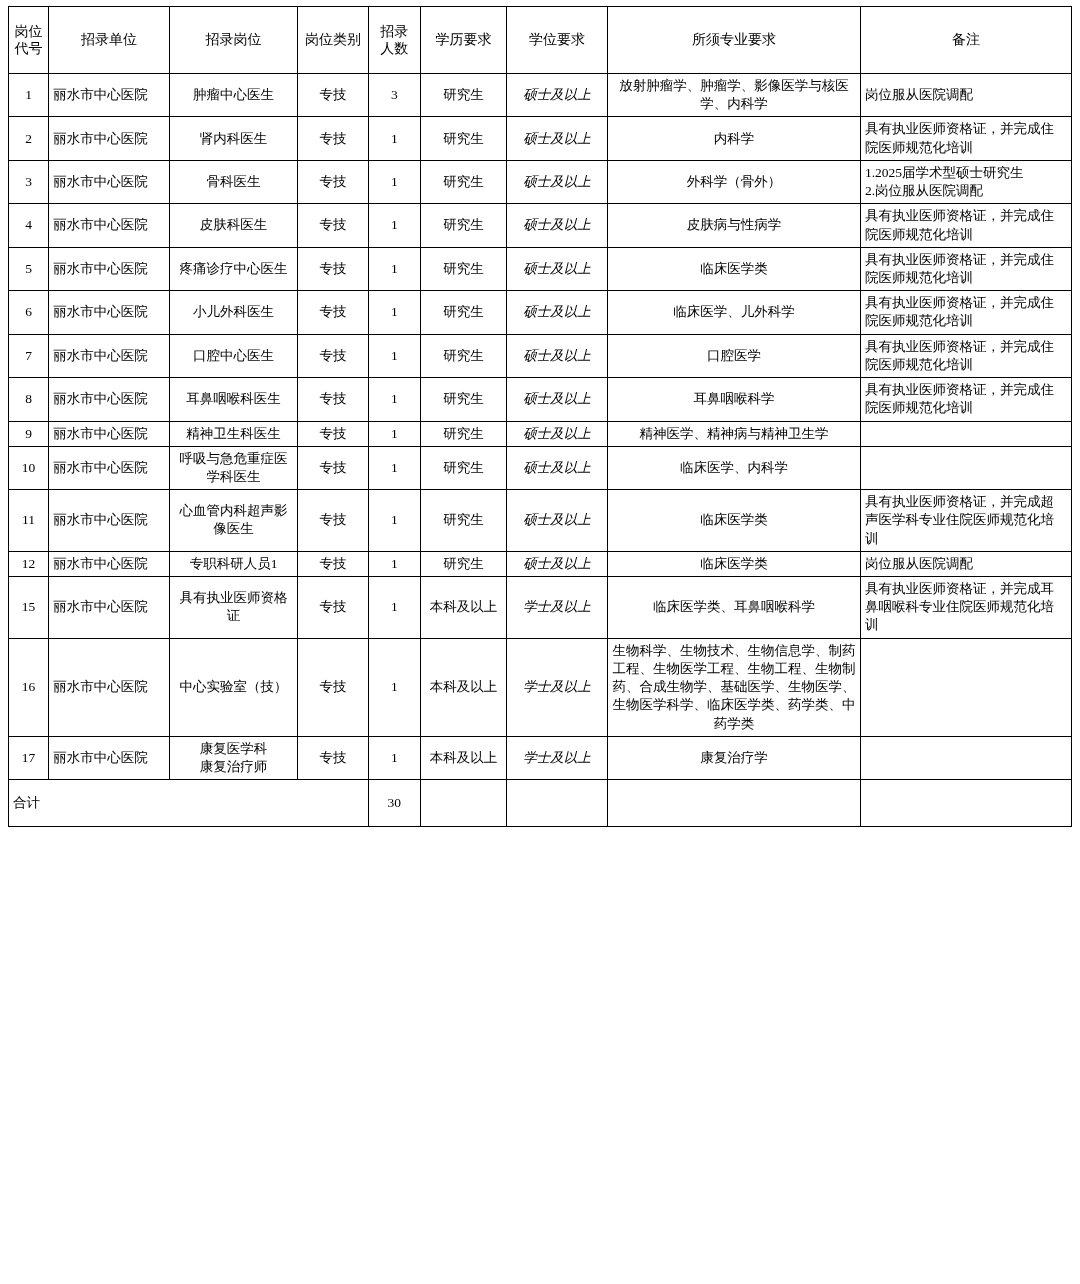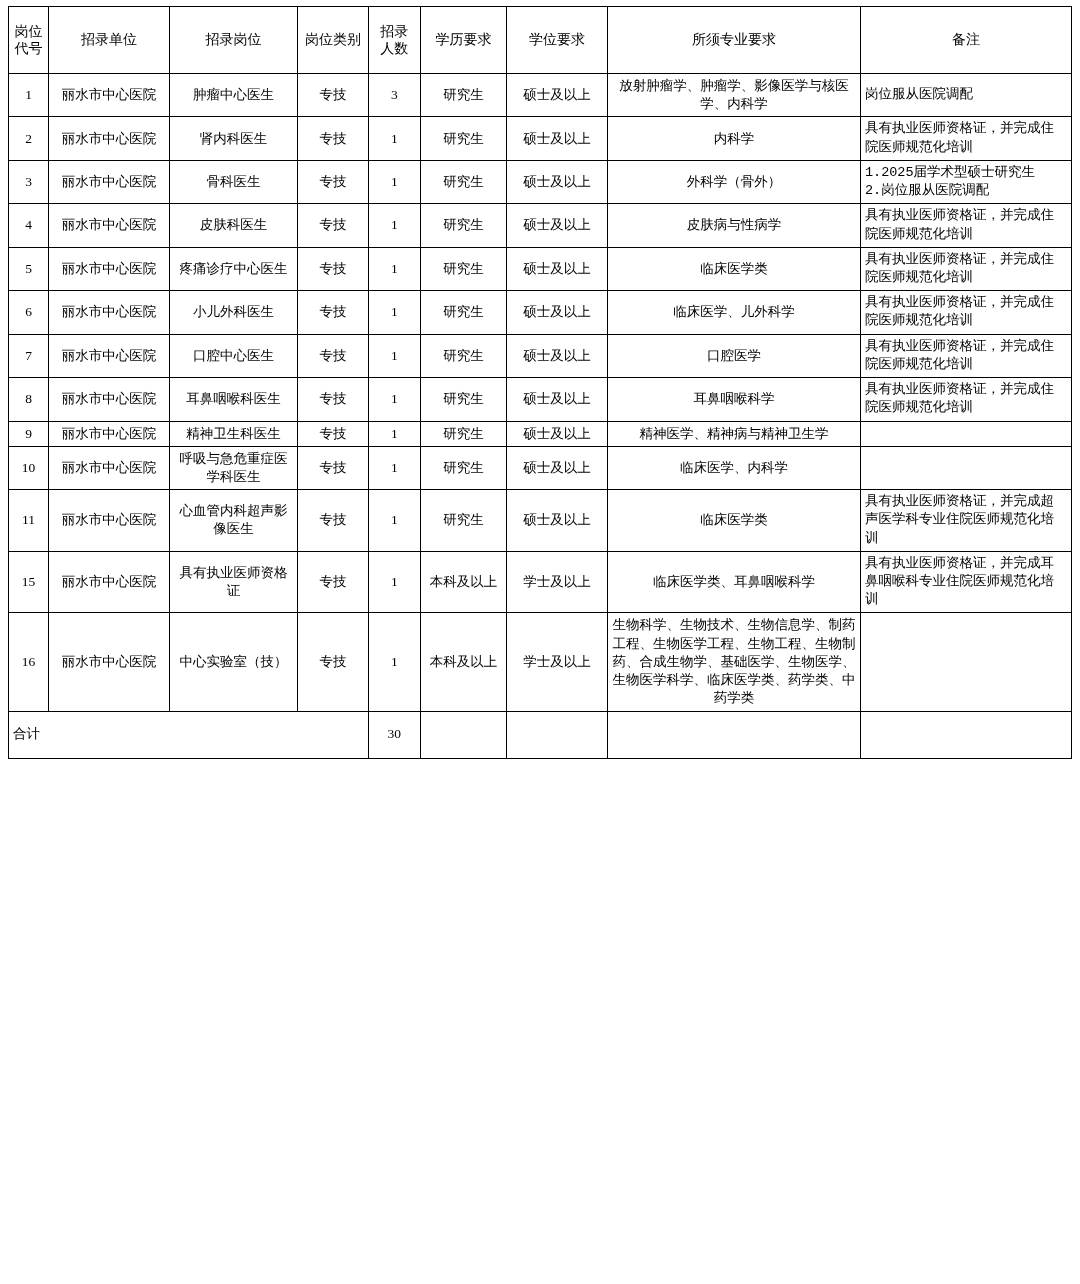--- a/index.html
+++ b/index.html
@@ -34,28 +34,28 @@
     vertical-align: middle;
     word-break: break-all;
   }
   table.recruit th {
     text-align: center;
     font-weight: normal;
     font-size: 14px;
     height: 60px;
   }
   td.c-idx { text-align: center; width: 40px; }
-  td.c-unit { text-align: center; width: 120px; }
+  td.c-unit { text-align: left; width: 120px; }
   td.c-post { text-align: center; width: 128px; }
   td.c-type { text-align: center; width: 70px; }
   td.c-num  { text-align: center; width: 52px; }
   td.c-edu  { text-align: center; width: 86px; }
-  td.c-deg  { text-align: center; width: 100px; }
+  td.c-deg  { text-align: center; width: 100px; font-style: italic; }
   td.c-major { text-align: center; padding-left: 6px; width: 252px; }
-  td.c-remark { text-align: left; padding-left: 6px; width: 210px; font-family: Liberation Mono, monospace; }
+  td.c-remark { text-align: left; padding-left: 6px; width: 210px; }
 
   col.w-idx { width: 40px; }
   col.w-unit { width: 120px; }
   col.w-post { width: 128px; }
   col.w-type { width: 70px; }
   col.w-num { width: 52px; }
   col.w-edu { width: 86px; }
   col.w-deg { width: 100px; }
   col.w-major { width: 252px; }
   col.w-remark { width: 210px; }
@@ -219,20 +219,31 @@
           <td class="c-unit">丽水市中心医院</td>
           <td class="c-post">心血管内科超声影像医生</td>
           <td class="c-type">专技</td>
           <td class="c-num">1</td>
           <td class="c-edu">研究生</td>
           <td class="c-deg">硕士及以上</td>
           <td class="c-major">临床医学类</td>
           <td class="c-remark">具有执业医师资格证，并完成超声医学科专业住院医师规范化培训</td>
         </tr>
         <tr>
+          <td class="c-idx">12</td>
+          <td class="c-unit">丽水市中心医院</td>
+          <td class="c-post">专职科研人员1</td>
+          <td class="c-type">专技</td>
+          <td class="c-num">1</td>
+          <td class="c-edu">研究生</td>
+          <td class="c-deg">硕士及以上</td>
+          <td class="c-major">临床医学类</td>
+          <td class="c-remark">岗位服从医院调配</td>
+        </tr>
+        <tr>
           <td class="c-idx">15</td>
           <td class="c-unit">丽水市中心医院</td>
           <td class="c-post">具有执业医师资格证</td>
           <td class="c-type">专技</td>
           <td class="c-num">1</td>
           <td class="c-edu">本科及以上</td>
           <td class="c-deg">学士及以上</td>
           <td class="c-major">临床医学类、耳鼻咽喉科学</td>
           <td class="c-remark">具有执业医师资格证，并完成耳鼻咽喉科专业住院医师规范化培训</td>
         </tr>
@@ -240,20 +251,31 @@
           <td class="c-idx">16</td>
           <td class="c-unit">丽水市中心医院</td>
           <td class="c-post">中心实验室（技）</td>
           <td class="c-type">专技</td>
           <td class="c-num">1</td>
           <td class="c-edu">本科及以上</td>
           <td class="c-deg">学士及以上</td>
           <td class="c-major">生物科学、生物技术、生物信息学、制药工程、生物医学工程、生物工程、生物制药、合成生物学、基础医学、生物医学、生物医学科学、临床医学类、药学类、中药学类</td>
           <td class="c-remark"></td>
         </tr>
+        <tr>
+          <td class="c-idx">17</td>
+          <td class="c-unit">丽水市中心医院</td>
+          <td class="c-post">康复医学科<br>康复治疗师</td>
+          <td class="c-type">专技</td>
+          <td class="c-num">1</td>
+          <td class="c-edu">本科及以上</td>
+          <td class="c-deg">学士及以上</td>
+          <td class="c-major">康复治疗学</td>
+          <td class="c-remark"></td>
+        </tr>
         <tr class="row-total">
           <td colspan="4" class="total-label">合计</td>
           <td class="c-num">30</td>
           <td></td>
           <td></td>
           <td></td>
           <td></td>
         </tr>
       </tbody>
   </table>

